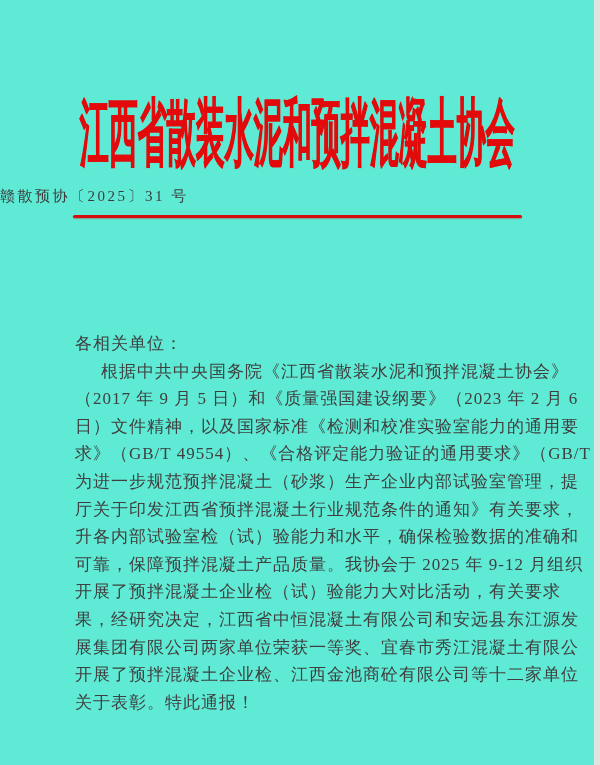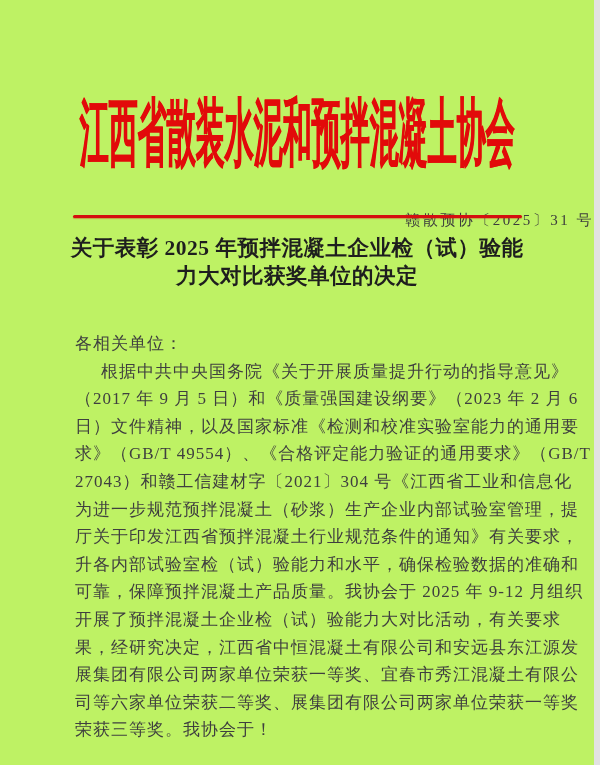--- a/index.html
+++ b/index.html
@@ -8,21 +8,21 @@
     width: 600px;
     height: 765px;
     background: #ffffff;
     overflow: hidden;
     font-family: "Liberation Serif", "DejaVu Serif", serif;
   }
   .page {
     position: relative;
     width: 600px;
     height: 765px;
-    background: #bef264;
+    background: #5eead4;
   }
   .scan-edge-right {
     position: absolute;
     top: 0;
     left: 594px;
     width: 6px;
     height: 765px;
     background: #e2e2e2;
   }
   .org-name-wrap {
@@ -42,25 +42,24 @@
     letter-spacing: 0px;
     transform: scaleY(2.55);
     transform-origin: center top;
     text-shadow: 0.6px 0 0 #e20a0a;
   }
   .doc-number {
     position: absolute;
     top: 187px;
     left: 0;
     width: 594px;
-    text-align: right;
+    text-align: left;
     font-size: 15px;
     letter-spacing: 2.5px;
     color: #3c3c3c;
-    margin-top: 24px;
   }
   .red-rule {
     position: absolute;
     top: 215px;
     left: 73px;
     width: 449px;
     height: 3px;
     background: #d40f0f;
     border-radius: 1.5px;
     box-shadow: 0 1px 1px rgba(212, 15, 15, 0.35);
@@ -112,37 +111,32 @@
   <div class="scan-edge-right"></div>
 
   <div class="org-name-wrap">
     <span class="org-name">江西省散装水泥和预拌混凝土协会</span>
   </div>
 
   <div class="doc-number">赣散预协〔2025〕31 号</div>
 
   <div class="red-rule"></div>
 
-  <div class="doc-title">
-    <div>关于表彰 2025 年预拌混凝土企业检（试）验能</div>
-    <div>力大对比获奖单位的决定</div>
-  </div>
 
   <div class="body-block">
     <div class="salutation">各相关单位：</div>
 
-    <div class="bline first-indent">根据中共中央国务院《关于开展质量提升行动的指导意见》</div>
+    <div class="bline first-indent">根据中共中央国务院《江西省散装水泥和预拌混凝土协会》</div>
     <div class="bline">（2017 年 9 月 5 日）和《质量强国建设纲要》（2023 年 2 月 6</div>
     <div class="bline">日）文件精神，以及国家标准《检测和校准实验室能力的通用要</div>
     <div class="bline">求》（GB/T 49554）、《合格评定能力验证的通用要求》（GB/T</div>
-    <div class="bline">27043）和赣工信建材字〔2021〕304 号《江西省工业和信息化</div>
     <div class="bline">为进一步规范预拌混凝土（砂浆）生产企业内部试验室管理，提</div>
     <div class="bline">厅关于印发江西省预拌混凝土行业规范条件的通知》有关要求，</div>
     <div class="bline">升各内部试验室检（试）验能力和水平，确保检验数据的准确和</div>
     <div class="bline">可靠，保障预拌混凝土产品质量。我协会于 2025 年 9-12 月组织</div>
     <div class="bline">开展了预拌混凝土企业检（试）验能力大对比活动，有关要求</div>
     <div class="bline">果，经研究决定，江西省中恒混凝土有限公司和安远县东江源发</div>
     <div class="bline">展集团有限公司两家单位荣获一等奖、宜春市秀江混凝土有限公</div>
-    <div class="bline">司等六家单位荣获二等奖、展集团有限公司两家单位荣获一等奖</div>
-    <div class="bline no-stretch">荣获三等奖。我协会于！</div>
+    <div class="bline">开展了预拌混凝土企业检、江西金池商砼有限公司等十二家单位</div>
+    <div class="bline no-stretch">关于表彰。特此通报！</div>
   </div>
 
 </div>
 
 </body></html>

